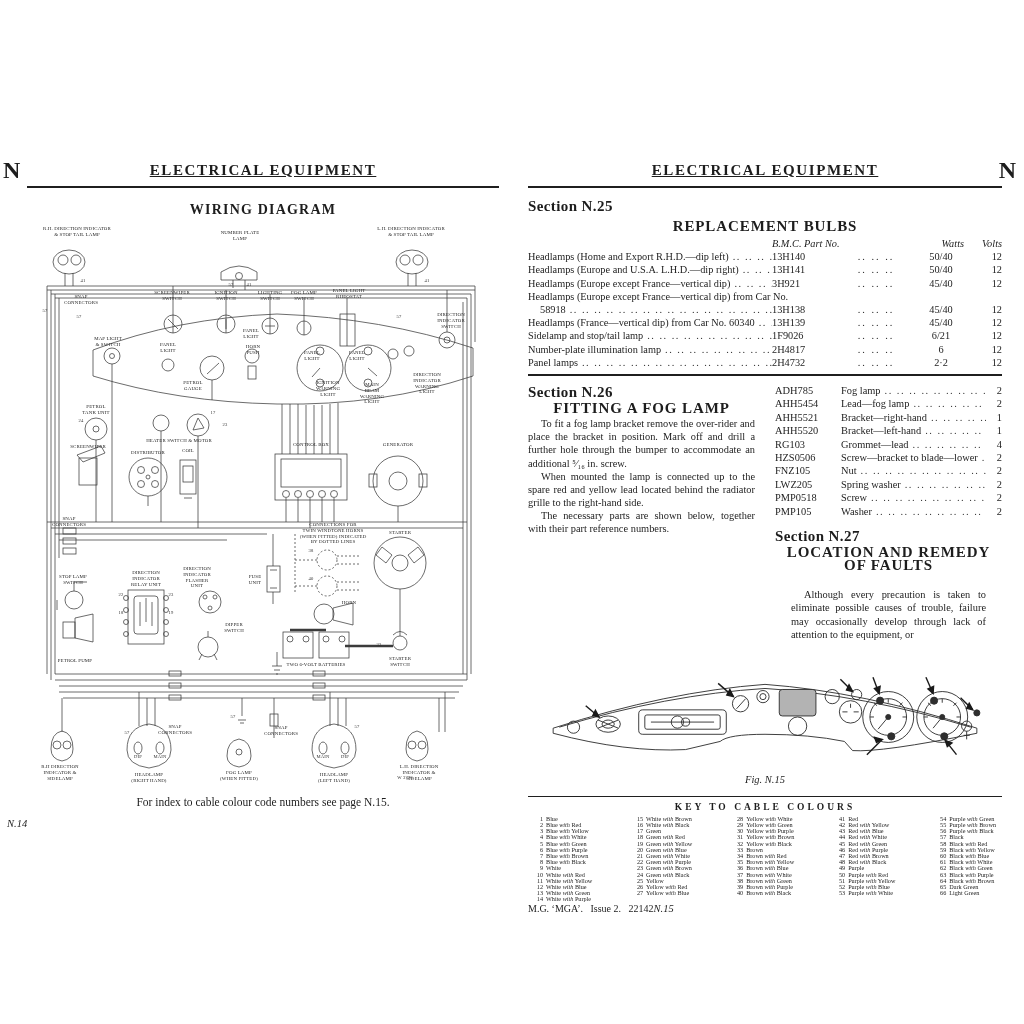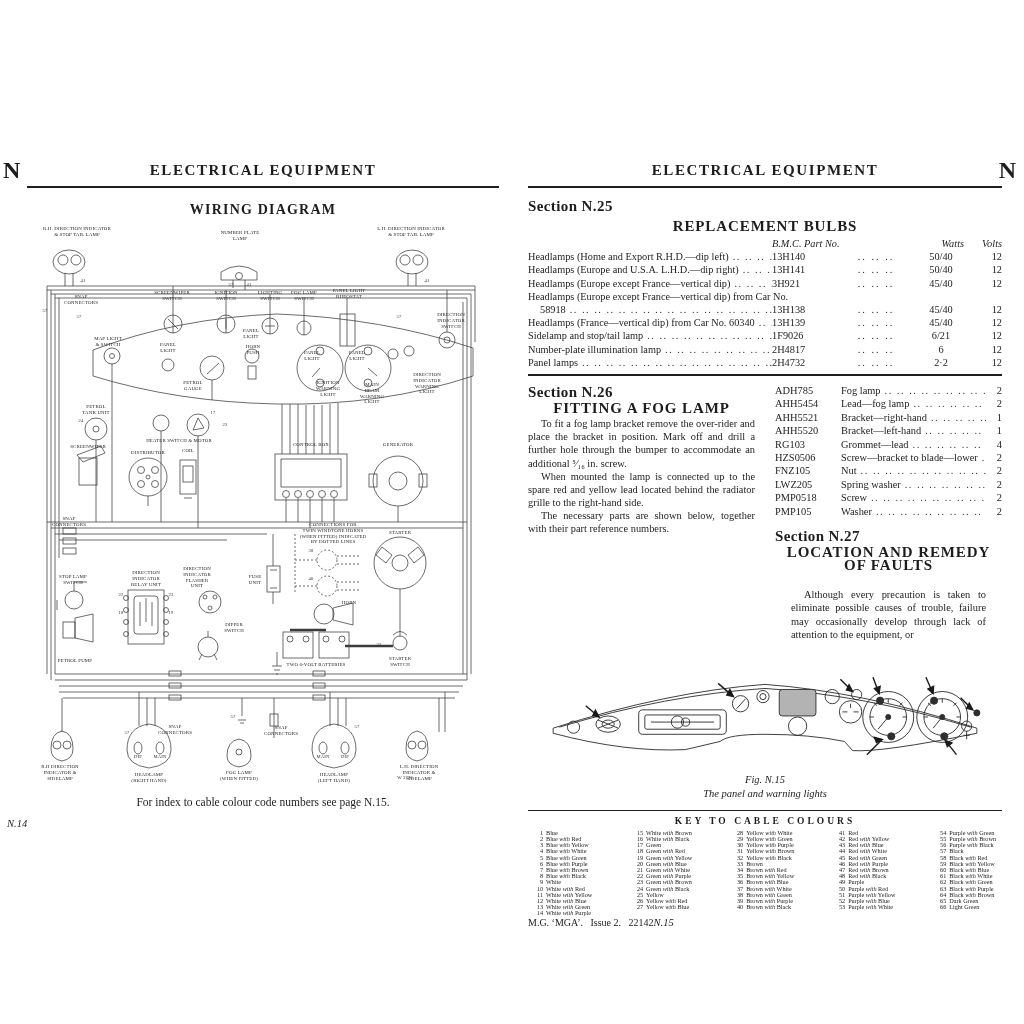--- a/index.html
+++ b/index.html
@@ -5,21 +5,21 @@
   html,body{margin:0;padding:0;background:#fff;}
   .canvas{position:relative;width:1024px;height:1024px;background:#ffffff;color:#1d1d1d;
           font-family:"Liberation Serif","DejaVu Serif",serif;overflow:hidden;}
   .page{position:absolute;top:160px;}
   .page-left{left:27px;width:472px;}
   .page-right{left:528px;width:474px;}
   .page-head{position:relative;}
   .corner-letter{position:absolute;top:-4px;font-weight:bold;font-size:24px;line-height:24px;}
   .corner-letter.cl-left{left:-24px;}
   .corner-letter.cl-right{right:-14px;}
-  .page-header{text-align:center;font-size:15px;font-weight:bold;letter-spacing:1.6px;margin:2px 0 7px;}
+  .page-header{text-align:center;font-size:15px;font-weight:bold;letter-spacing:1.6px;margin:2px 0 7px;text-decoration:underline;}
   .head-rule{border-top:2.4px solid #1f1f1f;}
   .diagram-title{text-align:center;font-size:14px;font-weight:bold;letter-spacing:1.2px;margin:14px 0 0;}
   .diagram{position:relative;width:470px;height:566px;margin-top:4px;}
   .diagram svg{position:absolute;left:0;top:0;}
   .dlabel{position:absolute;transform:translateX(-50%);font-size:4.9px;line-height:1.18;text-align:center;
           white-space:pre-line;color:#242424;letter-spacing:0.15px;}
   .dlabel.num{font-size:4.6px;color:#333;}
   .foot-note{text-align:center;font-size:11.5px;margin-top:8px;}
   .pagenum{font-style:italic;font-size:10.5px;}
   .pagenum-left{margin:10px 0 0 -20px;}
@@ -637,21 +637,20 @@
           <path d="M374 8 L381 24" fill="none"></path>
             <path d="M381 24 l-5 -4.5 5.5 -2.5 Z"></path>
           <path d="M404 84 L393 70" fill="none"></path>
             <path d="M393 70 l2 6 4.5 -3.5 Z"></path>
           <path d="M408 28 L420 40" fill="none"></path>
             <path d="M420 40 l-6 -1.5 2.5 -5 Z"></path>
         </g>
       </svg>
       <div class="fig-caption">
         <div>Fig. N.15</div>
-        <div>The panel and warning lights</div>
       </div>
     </div>
 
     <div class="key-rule"></div>
     <div class="key-head">KEY TO CABLE COLOURS</div>
     <div class="key-cols" id="key-columns">
         <div class="kcol">
           <div class="kitem"><span class="kn">1</span>Blue</div>
           <div class="kitem"><span class="kn">2</span>Blue <i>with</i> Red</div>
           <div class="kitem"><span class="kn">3</span>Blue <i>with</i> Yellow</div>

